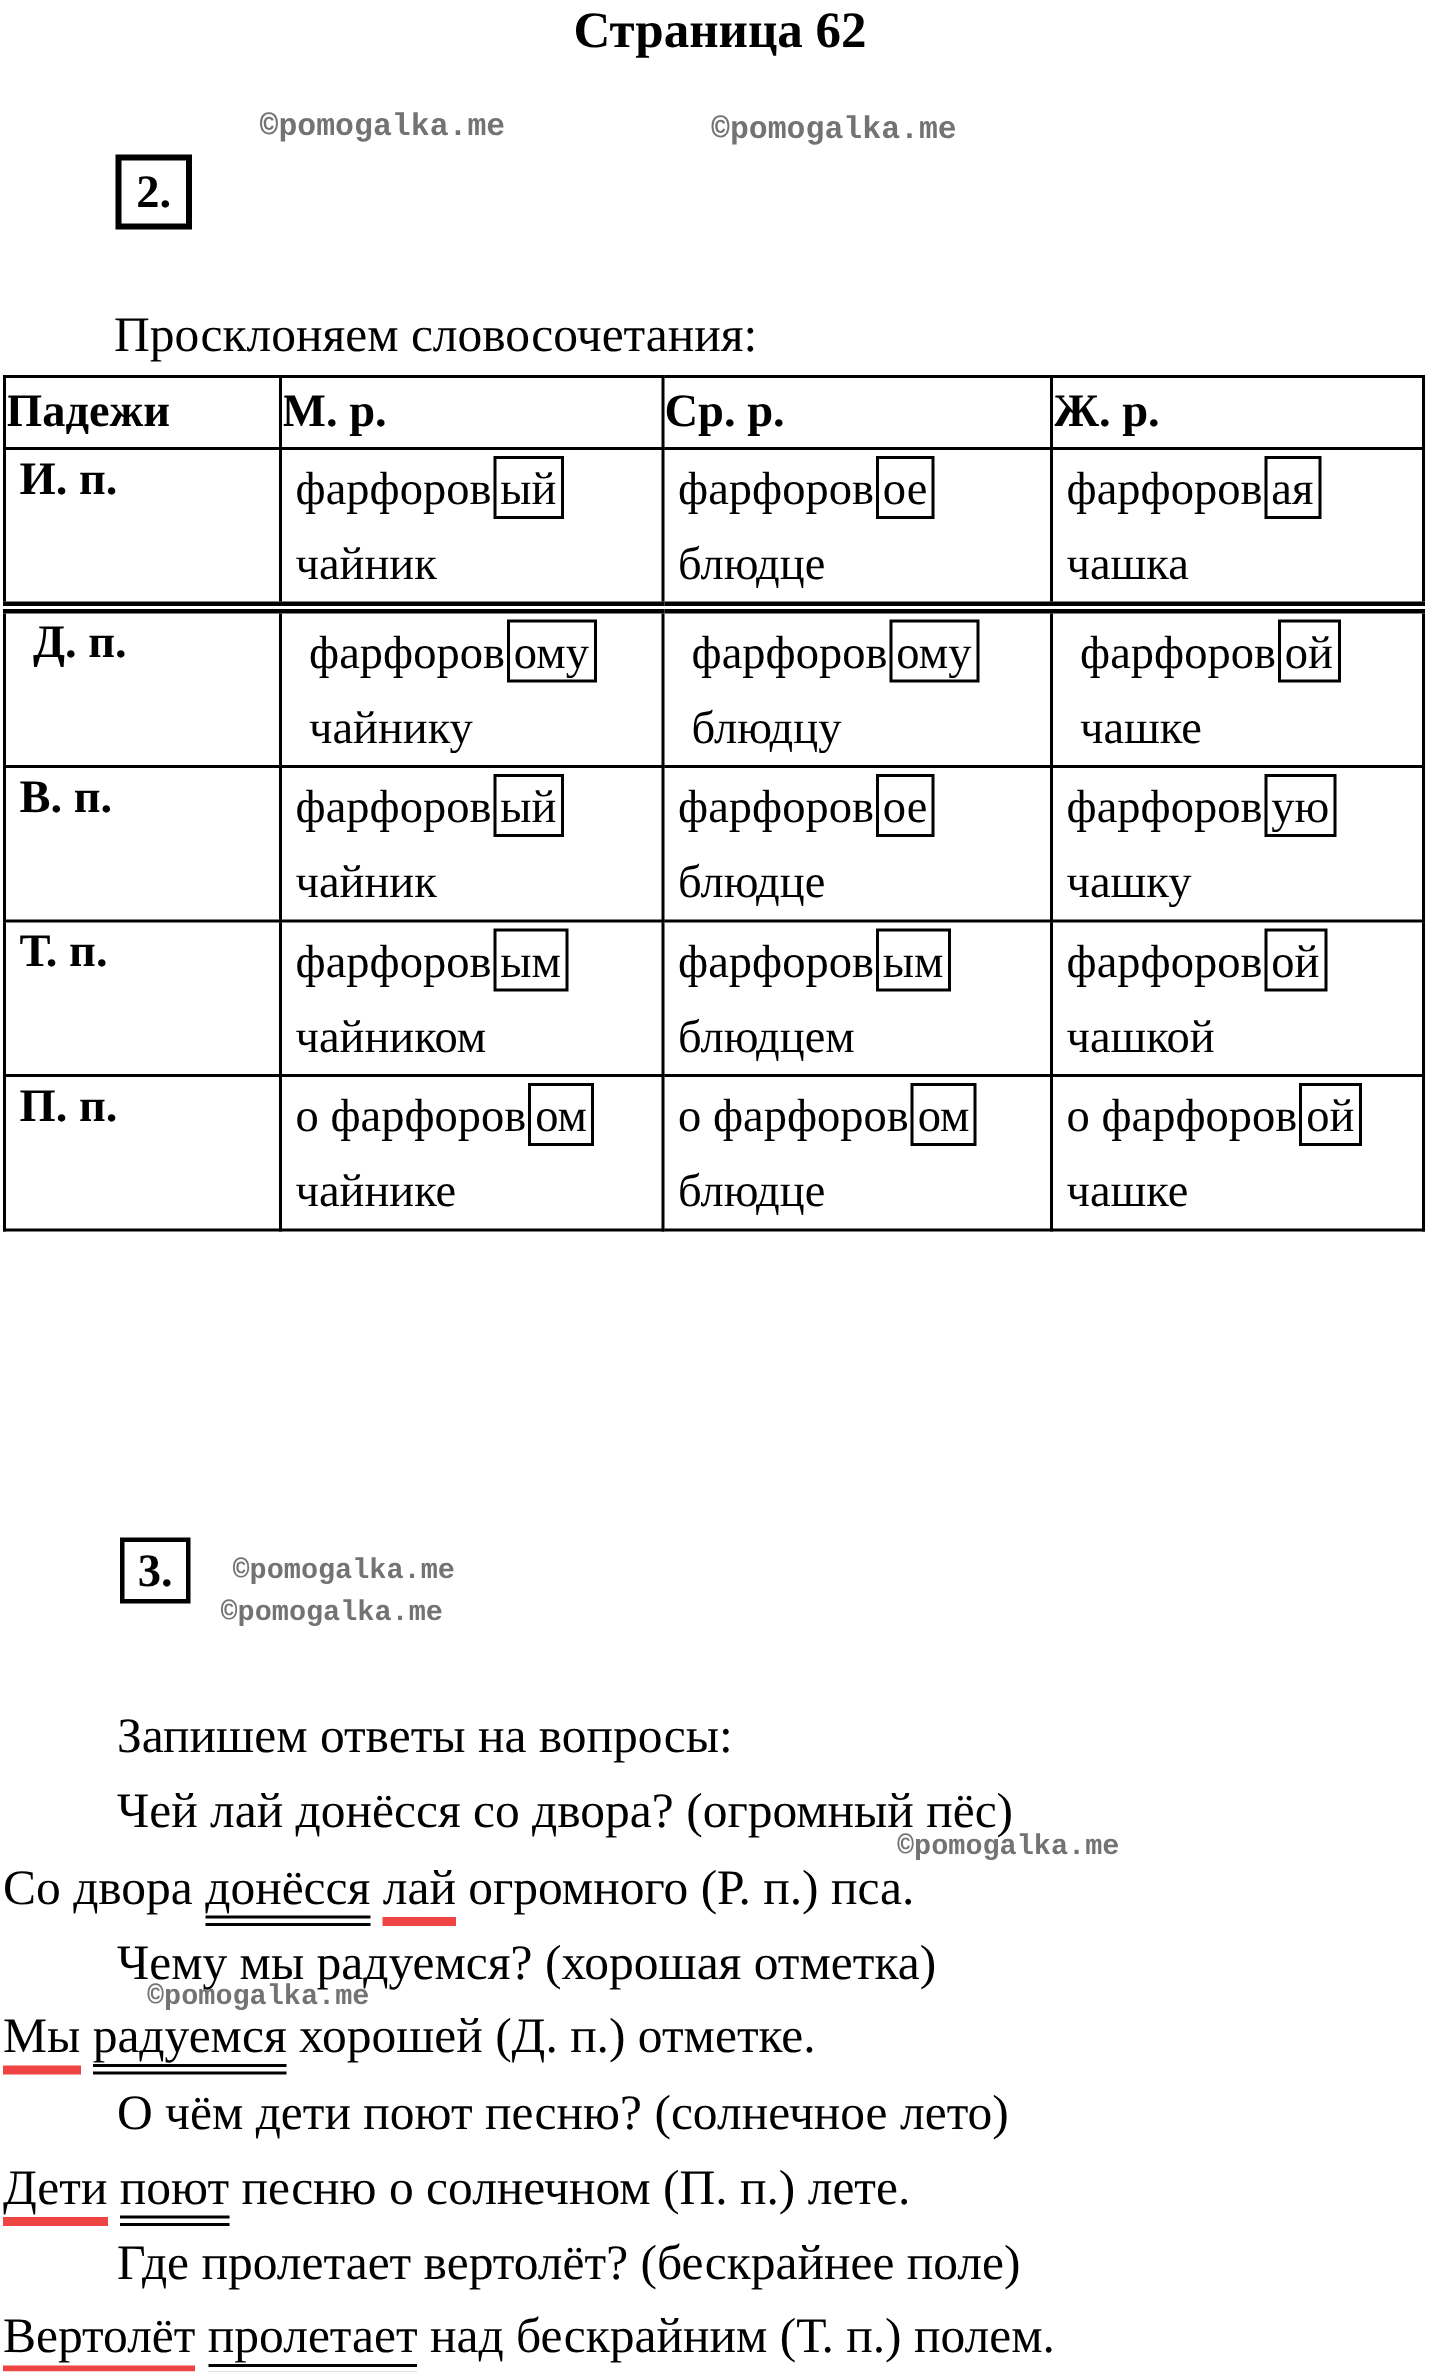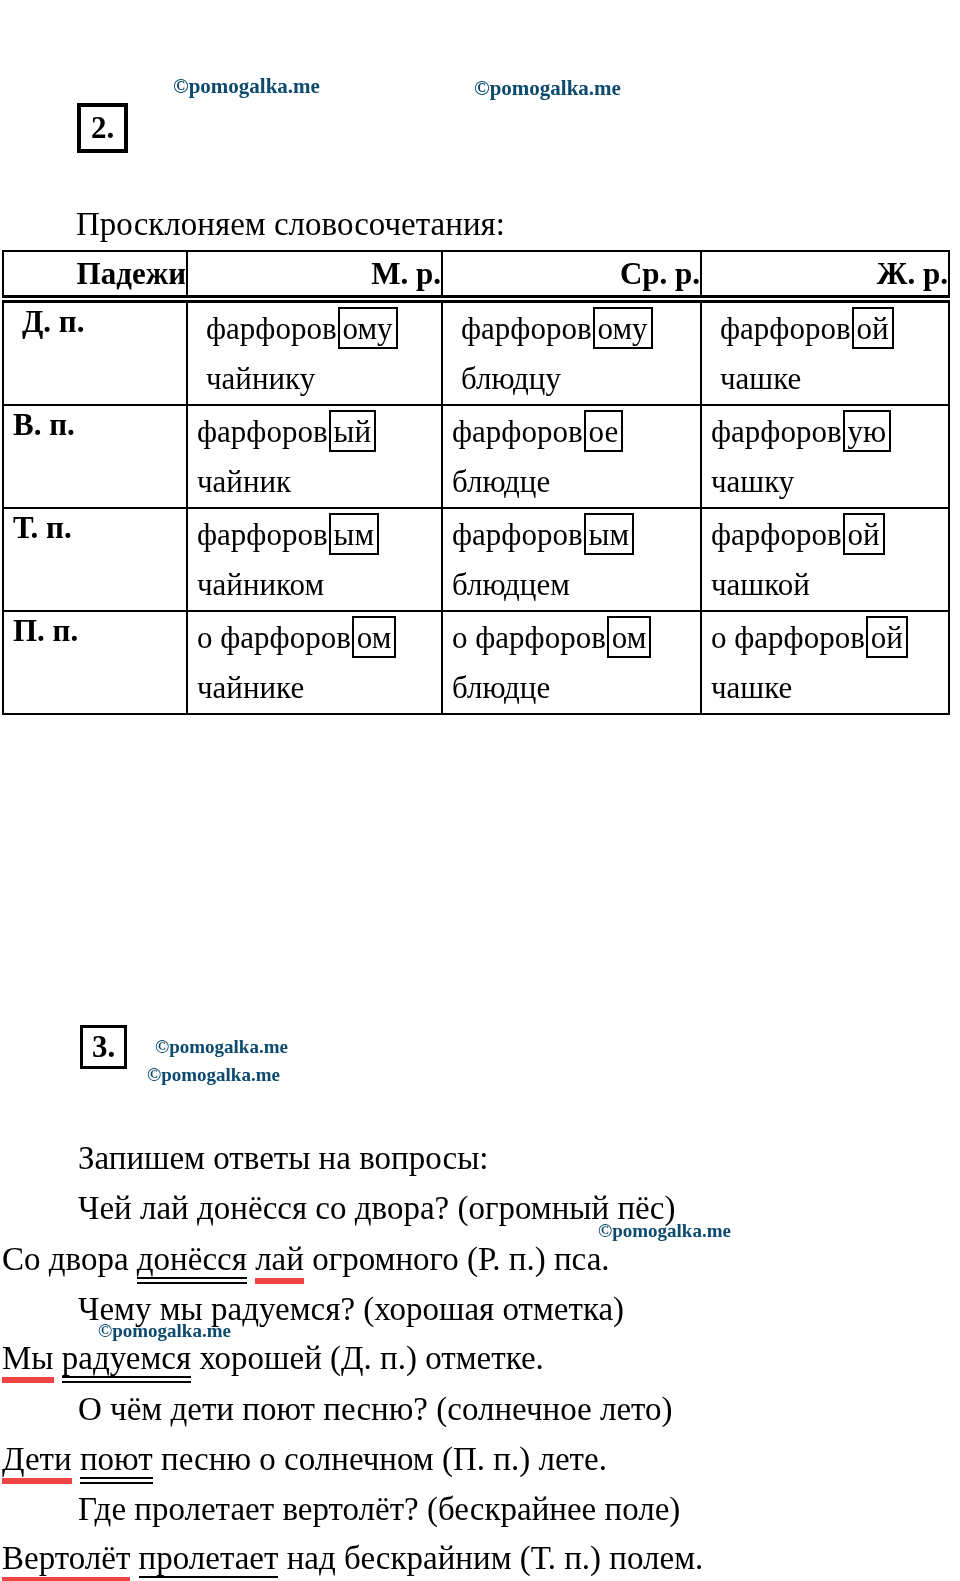--- a/index.html
+++ b/index.html
@@ -5,22 +5,22 @@
   * { box-sizing: border-box; margin: 0; padding: 0; }
   html,body { background:#fff; }
   body { width:960px; }
   .page {
     position:relative; width:960px; height:1581px; background:#ffffff;
     color:#000; font-family:"Liberation Serif", serif; overflow:hidden;
   }
   .abs { position:absolute; }
   .title { top:2px; left:0; width:100%; text-align:center;
            font-size:34px; font-weight:bold; }
-  .wm { font-family:Liberation Serif, serif; font-weight:bold;
-        color:#0c4a6e; white-space:nowrap;text-align:right; }
+  .wm { font-family:Liberation Mono, monospace; font-weight:bold;
+        color:#737373; white-space:nowrap;text-align:right; }
   .wm.big { font-size:21px; }
   .wm.small { font-size:19px; }
   .tasknum {
     font-size:31px; font-weight:bold; text-align:center;
     border:4px solid #000; background:#fff;
   }
   .tasknum.n2 { left:77px; top:103px; width:51px; height:50px; line-height:42px; }
   .tasknum.n3 { left:80px; top:1025px; width:47px; height:44px; line-height:38px; border-width:3px; }
   .intro { font-size:33px; }
   .body-line { font-size:33px; white-space:nowrap; }
@@ -30,39 +30,40 @@
   .u2 { border-bottom:7px double #000; padding-bottom:0; }
 
   table.decl {
     position:absolute; left:2px; top:250px; width:946px;
     border-collapse:collapse; table-layout:fixed;
     font-size:31px;
   }
   table.decl th, table.decl td {
     border:2px solid #000; vertical-align:top; overflow:hidden;
   }
-  table.decl th { font-weight:bold; text-align:right; height:48px;
+  table.decl th { font-weight:bold; text-align:left; height:48px;
                   padding-top:4px;border-radius:17px; }
   table.decl td { padding:1px 0 0 9px; }
   td.case { font-weight:bold; padding-top:5px; padding-left:11px; }
   tr.r1 td { height:104px; }
   tr.r2 td { height:96px; }
   tr.r3 td { height:103px; }
   tr.r4 td { height:102px; }
   tr.r5 td { height:101px; }
   tr.r6 td { height:101px; }
   tr.break td { border-top:8px double #000;padding-left:18px; }
   .l1, .l2 { line-height:50px; white-space:nowrap; }
   .ebox { border:2px solid #000; padding:2px 3px 1px 3px; margin-left:1px; }
 </style>
 </head>
 <body>
 
 <div class="page">
 
+  <div class="abs title">Страница 62</div>
 
   <div class="abs wm big" style="left:173px; top:74px;">©pomogalka.me</div>
   <div class="abs wm big" style="left:474px; top:76px;">©pomogalka.me</div>
 
   <div class="abs tasknum n2">2.</div>
 
   <div class="abs intro" style="left:76px; top:206px;">Просклоняем словосочетания:</div>
 
   <table class="decl">
     <colgroup>
@@ -70,20 +71,35 @@
         <col style="width:255px">
         <col style="width:259px">
         <col style="width:248px">
       </colgroup>
     <tbody>
         <tr>
       <th>Падежи</th>
       <th>М. р.</th>
       <th>Ср. р.</th>
       <th>Ж. р.</th>
+    </tr>
+    <tr class="r1">
+      <td class="case">И. п.</td>
+      <td>
+        <div class="l1"><span>фарфоров</span><span class="ebox">ый</span></div>
+        <div class="l2">чайник</div>
+      </td>
+      <td>
+        <div class="l1"><span>фарфоров</span><span class="ebox">ое</span></div>
+        <div class="l2">блюдце</div>
+      </td>
+      <td>
+        <div class="l1"><span>фарфоров</span><span class="ebox">ая</span></div>
+        <div class="l2">чашка</div>
+      </td>
     </tr>
     <tr class="r3 break">
       <td class="case">Д. п.</td>
       <td>
         <div class="l1"><span>фарфоров</span><span class="ebox">ому</span></div>
         <div class="l2">чайнику</div>
       </td>
       <td>
         <div class="l1"><span>фарфоров</span><span class="ebox">ому</span></div>
         <div class="l2">блюдцу</div>

